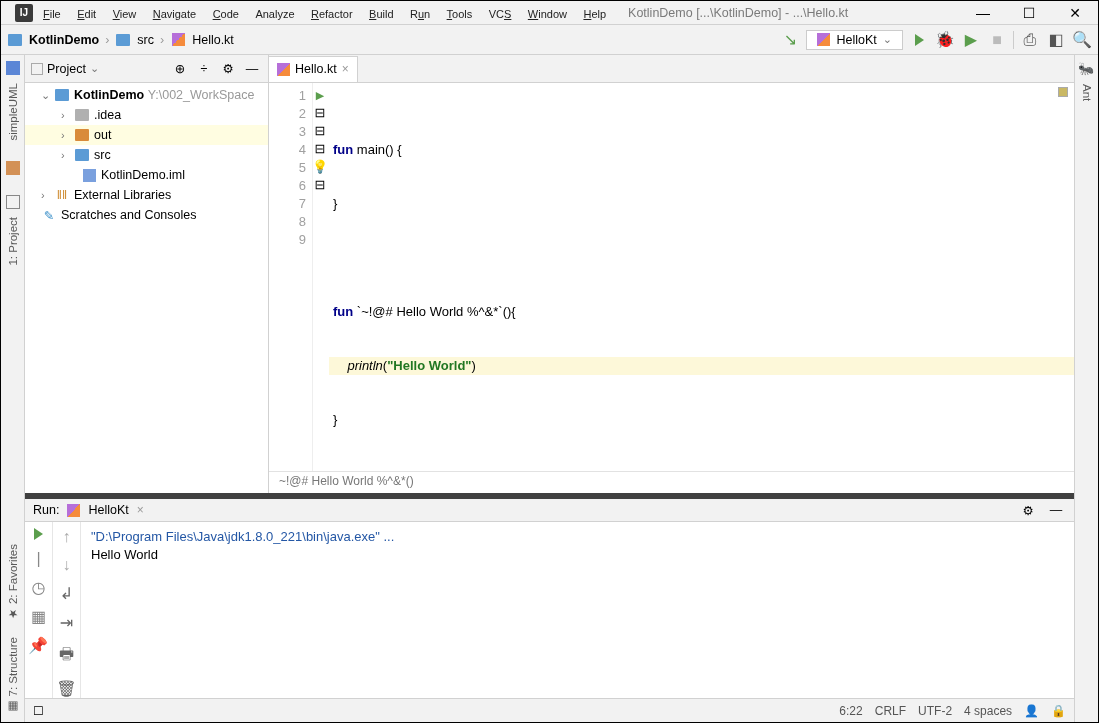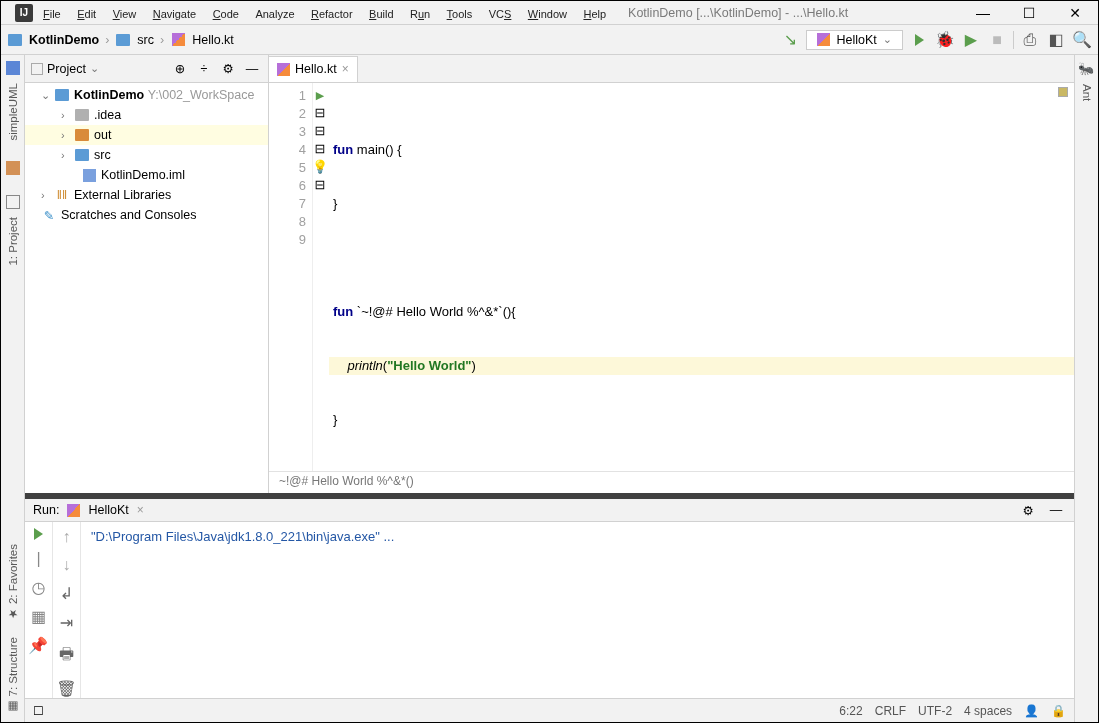--- a/index.html
+++ b/index.html
@@ -264,20 +264,21 @@
           <div class="run-left-tools2">
             <span style="color:#aaa;">↑</span>
             <span style="color:#aaa;">↓</span>
             <span style="color:#666;">↲</span>
             <span style="color:#666;">⇥</span>
             <span style="color:#666;">🖶</span>
             <span style="color:#666;">🗑</span>
           </div>
           <div class="console">
             <div class="l1">"D:\Program Files\Java\jdk1.8.0_221\bin\java.exe" ...</div>
+            <div>Hello World</div>
             <div>&nbsp;</div>
           </div>
         </div>
       </div>
 
 
       <div class="status-bar">
         <span style="margin-right:6px;">☐</span>
         <div class="right">
           <span>6:22</span>

